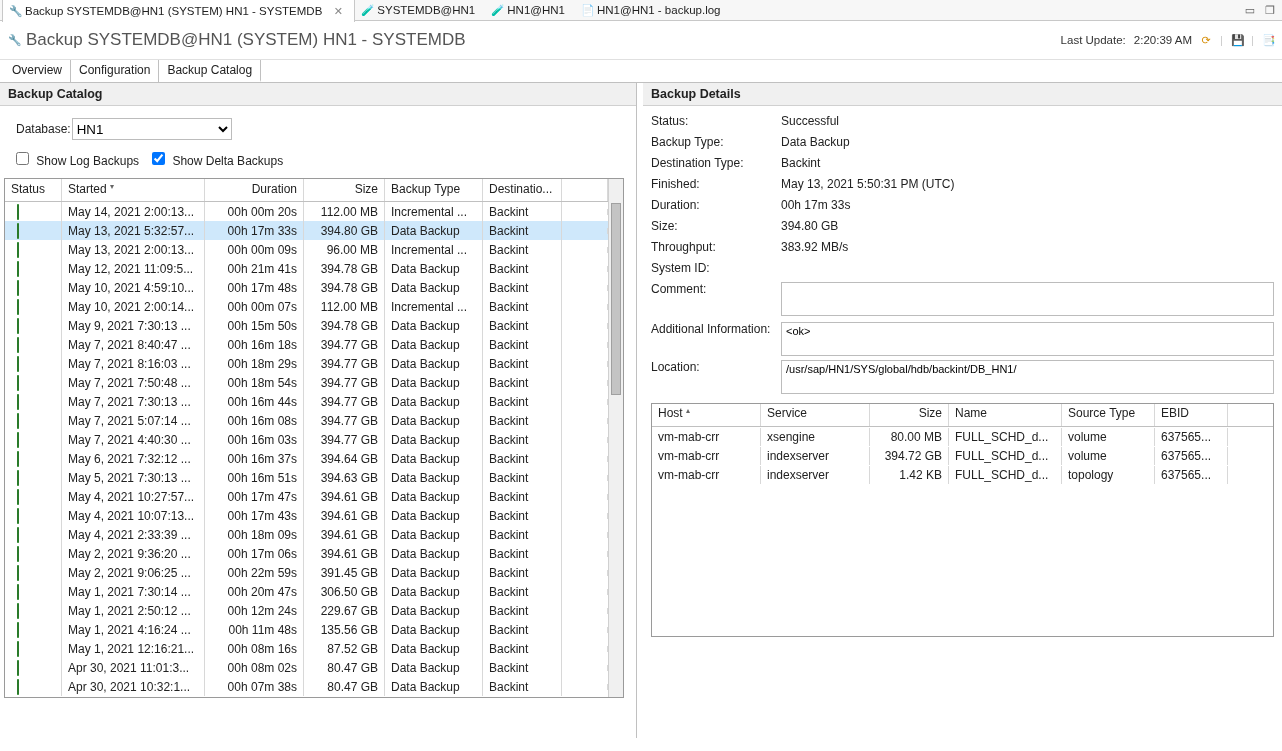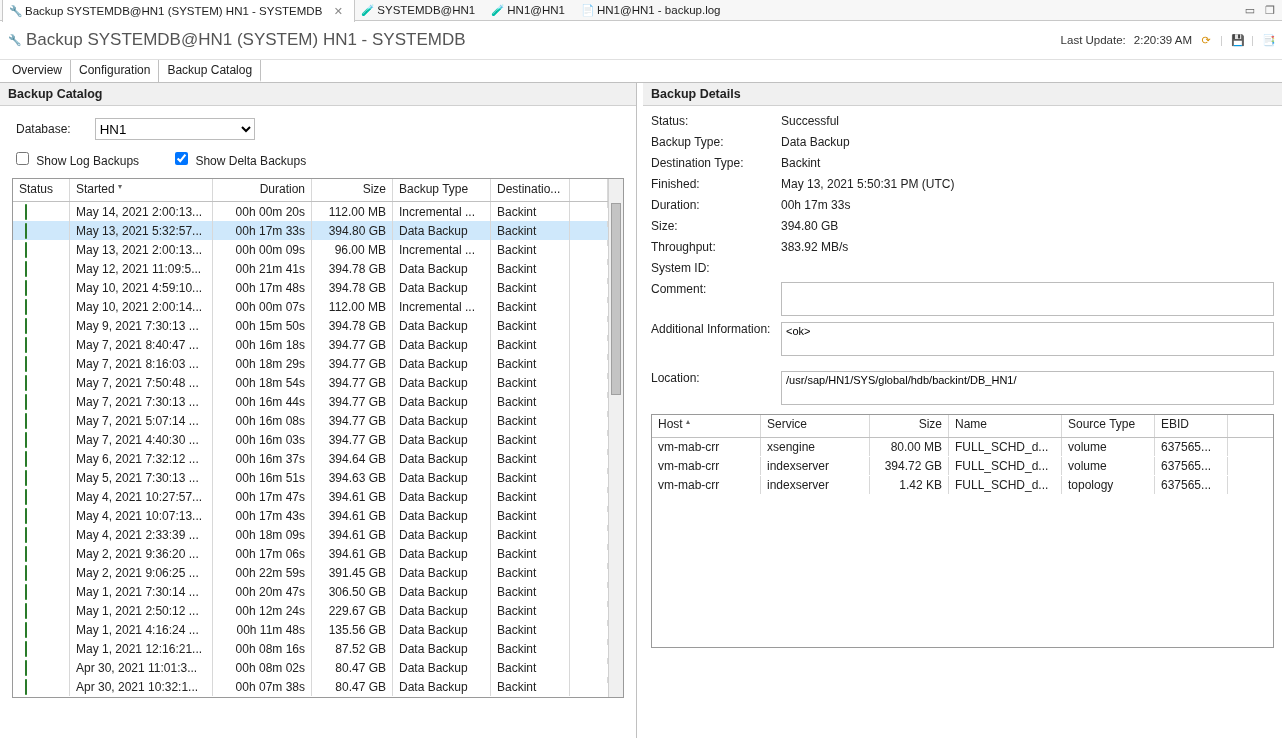--- a/index.html
+++ b/index.html
@@ -11,30 +11,30 @@
 .titlebar{display:flex;align-items:center;height:30px;padding:4px 8px;font-size:17px;color:#555;border-bottom:1px solid #e0e0e0}
 .titlebar .ricons{margin-left:auto;display:flex;align-items:center;gap:8px;font-size:11.5px;color:#333}
 .subtabs{display:flex;height:22px;border-bottom:1px solid #c0c0c0;padding-left:4px}
 .subtabs .stab{padding:3px 8px;border-right:1px solid #c0c0c0;font-size:12px;cursor:pointer}
 .subtabs .stab.active{border-bottom:2px solid #fff;background:#fff}
 .workarea{display:flex;height:655px}
 .leftpane{width:636px;border-right:1px solid #c0c0c0;display:flex;flex-direction:column}
 .rightpane{flex:1;display:flex;flex-direction:column;padding-left:6px}
 .panehdr{background:#f0f0f0;border-bottom:1px solid #d0d0d0;padding:4px 8px;font-weight:600;font-size:12.5px}
 .controls{padding:12px 16px 6px 16px;display:flex;flex-direction:column;gap:12px}
-.row{display:flex;align-items:center;gap:24px}
+.row{display:flex;align-items:center;gap:1px}
 select.db{width:160px;height:22px;border:1px solid #bcbcbc;background:#fff}
 input[type=checkbox]{margin:0 4px 0 0}
-.gridwrap{margin:4px 12px 8px 12px;position:relative;border:1px solid #9a9a9a;height:518px;display:flex}
+.gridwrap{margin:4px 12px 8px 4px;position:relative;border:1px solid #9a9a9a;height:518px;display:flex}
 .grid{flex:1;overflow:hidden}
 .ghdr{display:flex;height:22px;border-bottom:1px solid #c0c0c0;background:#fff}
 .gcol{border-right:1px solid #d8d8d8;padding:3px 6px;font-size:12px;overflow:hidden;white-space:nowrap;text-overflow:ellipsis}
 .c-stat{width:44px}.c-start{width:130px}.c-dur{width:86px;text-align:right}.c-size{width:68px;text-align:right}.c-type{width:85px}.c-dest{width:66px}.c-spare{flex:1}
 .gbody{overflow:hidden}
-.grow{display:flex;height:19px;align-items:flex-start}
+.grow{display:flex;height:19px;align-items:center}
 .grow.sel{background:#cfe8fb}
 .sdot{width:10px;height:10px;border:1px solid #2a7a2a;background:#5cc05c;border-radius:2px;margin-left:6px}
 .vscroll{width:14px;background:#f0f0f0;border-left:1px solid #d0d0d0;position:relative}
 .vscroll .thumb{position:absolute;left:2px;right:2px;top:24px;height:190px;background:#c4c4c4;border:1px solid #a0a0a0}
 .details{padding:8px 8px 4px 8px}
 .drow{display:flex;min-height:20px;align-items:flex-start;margin-bottom:1px}
 .drow .dl{width:130px}
 .drow .dv{flex:1}
 textarea.dv,input.dvf{border:1px solid #bcbcbc;resize:none;font-family:inherit;font-size:11px;padding:2px 4px}
 textarea.dv{width:470px;height:28px}
@@ -399,21 +399,21 @@
           <div class="dv"></div>
         </div>
       <div class="drow">
           <div class="dl">Comment:</div>
           <textarea class="dv" style=""></textarea>
         </div>
       <div class="drow" style="margin-top:6px">
           <div class="dl">Additional Information:</div>
           <textarea class="dv" readonly="" style="">&lt;ok&gt;</textarea>
         </div>
-      <div class="drow" style="margin-top:15px">
+      <div class="drow" style="margin-top:4px">
           <div class="dl">Location:</div>
           <textarea class="dv" readonly="" style="">/usr/sap/HN1/SYS/global/hdb/backint/DB_HN1/</textarea>
         </div>
     </div>
     <div class="minitbl">
       <div class="ghdr">
         <div class="gcol mc1"><span>Host</span> <span class="sortind">▴</span></div>
         <div class="gcol mc2">Service</div>
         <div class="gcol mc3">Size</div>
         <div class="gcol mc4">Name</div>

